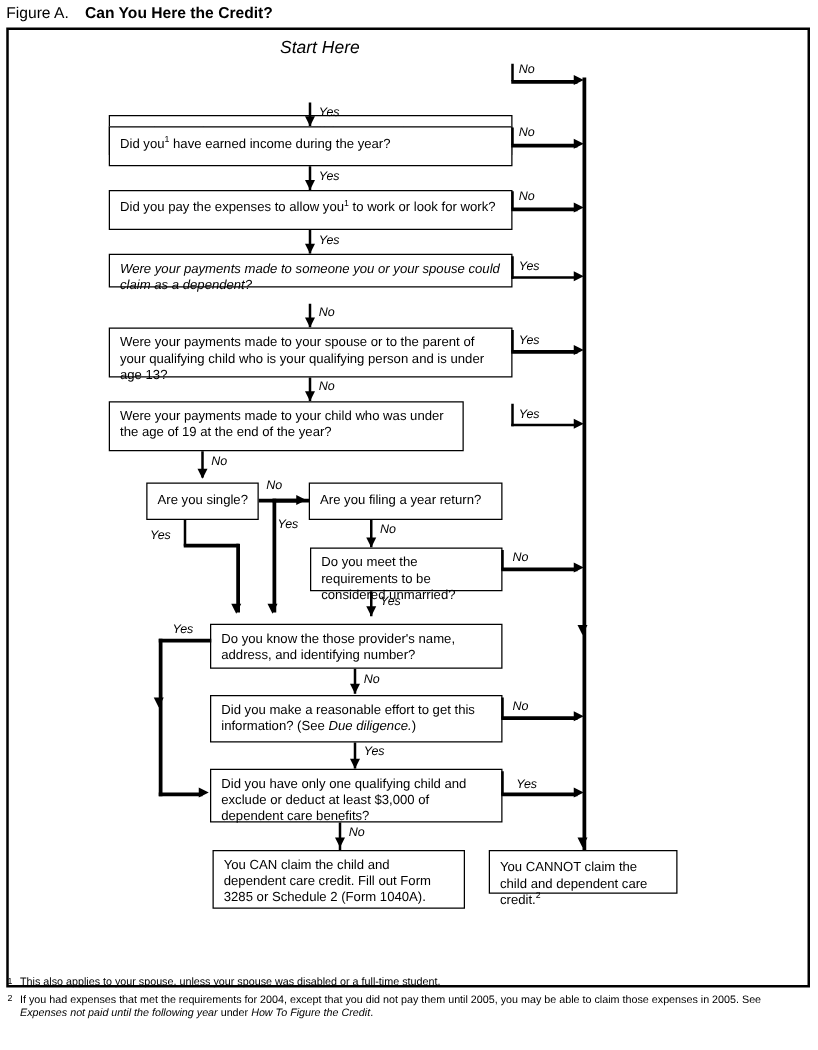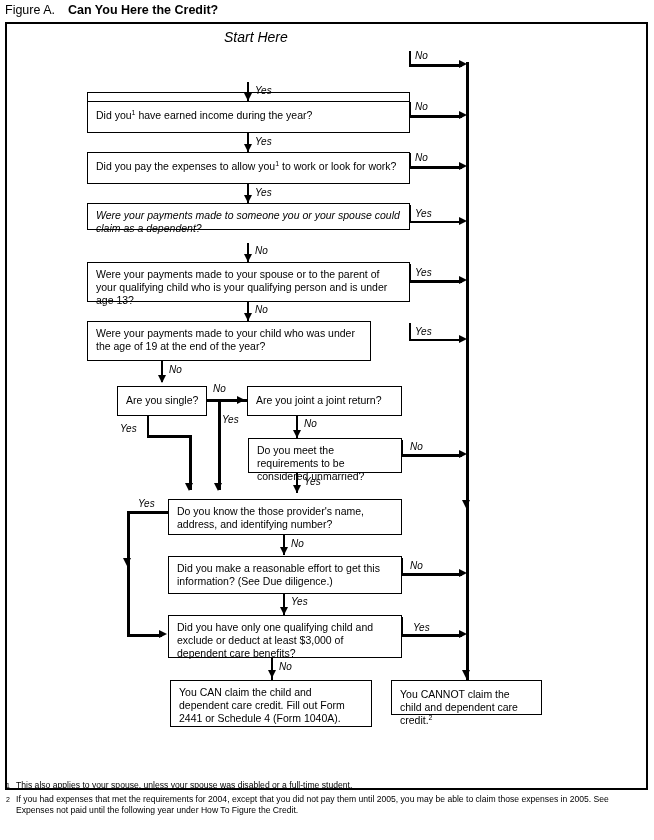--- a/index.html
+++ b/index.html
@@ -60,21 +60,21 @@
   }
   
   #footnotes{
     position:absolute;left:6px;top:780px;width:640px;
     font-size:8.6px;line-height:11px;
   }
   #footnotes .fn{position:relative;padding-left:10px;margin-bottom:3px;}
   #footnotes .fn sup{
     position:absolute;left:0;top:0;font-size:7px;
   }
-  .it{}
+  .it{font-style:italic;}
   sup.fnref{font-size:7px;vertical-align:super;line-height:0;}
 </style>
 </head>
 <body>
 
 <div id="fig-title">
   <span class="lbl">Figure A.</span>
   <span style="display:inline-block;width:6px"></span>
   <span class="q">Can You Here the Credit?</span>
 </div>
@@ -162,21 +162,21 @@
   <div class="arrow-r" style="left:237px;top:395.5px;"></div>
   <div class="elabel" style="left:213px;top:383px;">No</div>
 
   <div class="vline" style="left:147px;top:416px;height:21px;"></div>
   <div class="hline thick" style="left:147px;top:435px;width:44px;"></div>
   <div class="vline thick" style="left:189px;top:435px;height:55px;"></div>
   <div class="arrow-d" style="left:185px;top:483px;"></div>
   <div class="elabel" style="left:120px;top:423px;">Yes</div>
 
   <div class="box pad2" style="left:247px;top:386px;width:155px;height:30px;">
-    <span>Are you joint a joint return?</span>
+    <span>Are you filing a year return?</span>
   </div>
 
   <div class="hline thick" style="left:218px;top:399px;width:30px;"></div>
   <div class="vline thick" style="left:218px;top:399px;height:91px;"></div>
   <div class="arrow-d" style="left:214px;top:483px;"></div>
   <div class="elabel" style="left:222px;top:414px;">Yes</div>
 
   <div class="vline" style="left:296px;top:416px;height:22px;"></div>
   <div class="arrow-d" style="left:292.5px;top:430px;"></div>
   <div class="elabel" style="left:304px;top:418px;">No</div>
@@ -227,21 +227,21 @@
   <div class="elabel" style="left:413px;top:622px;">Yes</div>
   <div class="vline" style="left:271px;top:658px;height:22px;"></div>
   <div class="arrow-d" style="left:267.5px;top:670px;"></div>
   <div class="elabel" style="left:279px;top:661px;">No</div>
 
   <div class="vline thick" style="left:466px;top:62px;height:618px;"></div>
   <div class="arrow-d" style="left:462px;top:500px;"></div>
   <div class="arrow-d" style="left:462px;top:670px;"></div>
 
   <div class="box" style="left:170px;top:680px;width:202px;height:47px;">
-    <span>You CAN claim the child and dependent care credit. Fill out Form 2441 or Schedule 4 (Form 1040A).</span>
+    <span>You CAN claim the child and dependent care credit. Fill out Form 3285 or Schedule 2 (Form 1040A).</span>
   </div>
   <div class="box pad2" style="left:391px;top:680px;width:151px;height:35px;">
     <span>You CANNOT claim the child and dependent care credit.</span><sup class="fnref">2</sup>
   </div>
 
 </div>
 
 <div id="footnotes">
   <div class="fn">
     <sup>1</sup><span>This also applies to your spouse, unless your spouse was disabled or a full-time student.</span>

